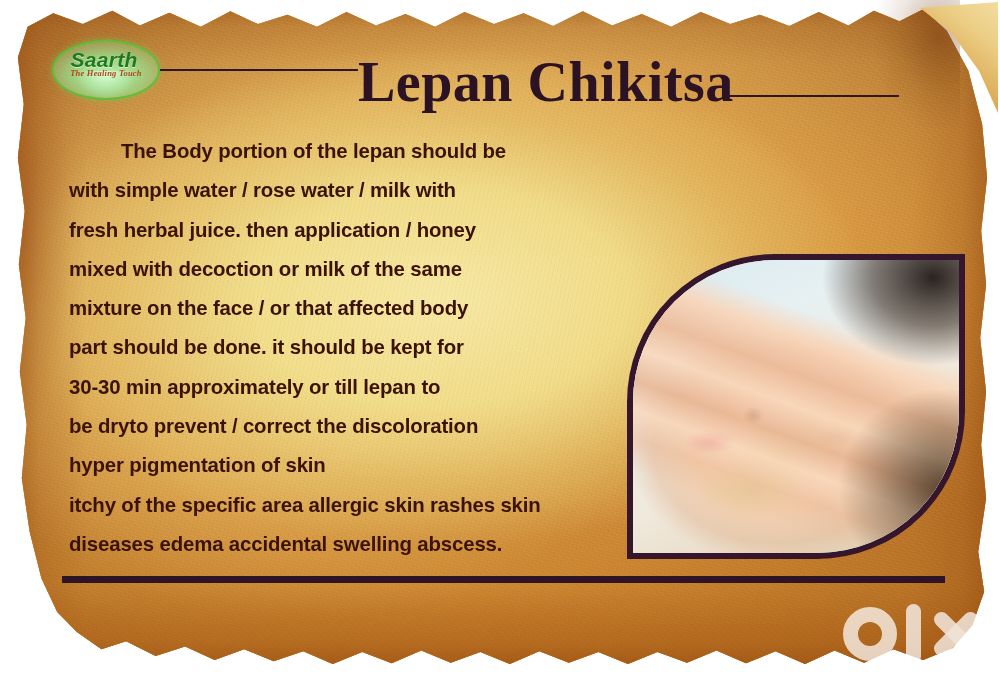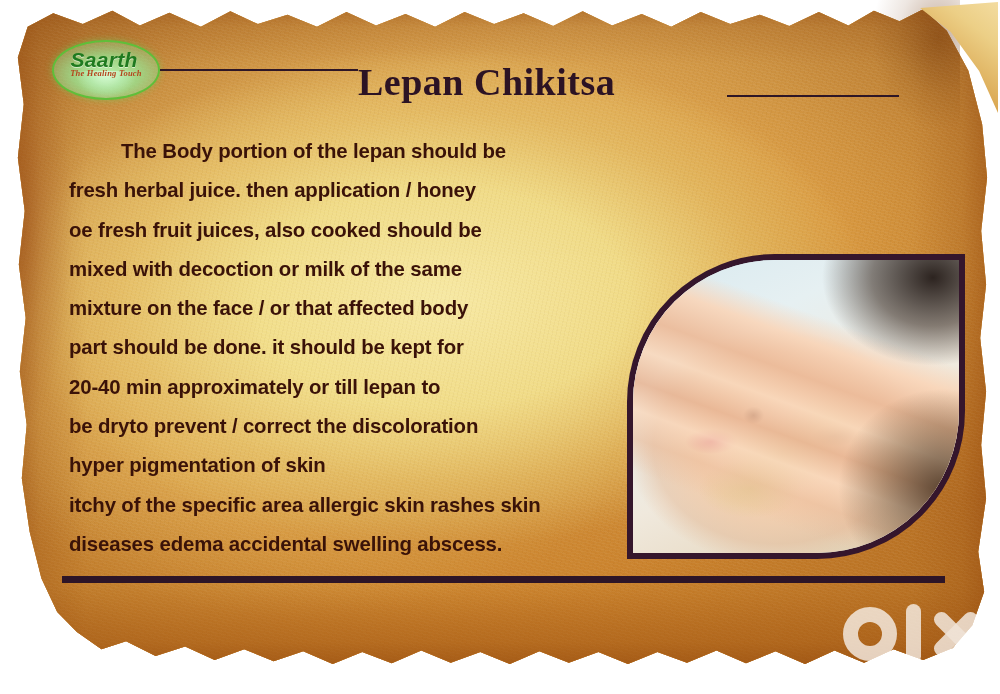--- a/index.html
+++ b/index.html
@@ -199,21 +199,21 @@
     left: 727px; top: 95px;
     width: 172px; height: 2px;
     background: #2e1626;
   }
   .title {
     position: absolute;
     left: 358px; top: 55px;
     width: 380px;
     font-family: "Liberation Serif", serif;
     font-weight: bold;
-    font-size: 38px;
+    font-size: 56px;
     line-height: 55px;
     letter-spacing: 0.5px;
     color: #2c1324;
     white-space: nowrap;
   }
 
   
   .body-copy {
     position: absolute;
     left: 57px; top: 126px;
@@ -337,26 +337,26 @@
     <div class="logo-name">Saarth</div>
     <div class="logo-tag">The Healing Touch</div>
   </div>
 
   <div class="rule-left"></div>
   <div class="title">Lepan Chikitsa</div>
   <div class="rule-right"></div>
 
   <div class="body-copy">
     <p class="indent">The Body portion of the lepan should be</p>
+    <p>with simple water / rose water / milk with</p>
     <p>fresh herbal juice. then application / honey</p>
-    <p>oe fresh fruit juices, also cooked should be</p>
     <p>mixed with decoction or milk of the same</p>
     <p>mixture on the face / or that affected body</p>
     <p>part should be done. it should be kept for</p>
-    <p>20-40 min approximately or till lepan to</p>
+    <p>30-30 min approximately or till lepan to</p>
     <p>be dryto prevent / correct the discoloration</p>
     <p>hyper pigmentation of skin</p>
     <p>itchy of the specific area allergic skin rashes skin</p>
     <p>diseases edema accidental swelling abscess.</p>
   </div>
 
   <div class="photo-frame">
     <div class="photo" title="Herbal face pack being applied to a woman's face"></div>
   </div>
 

